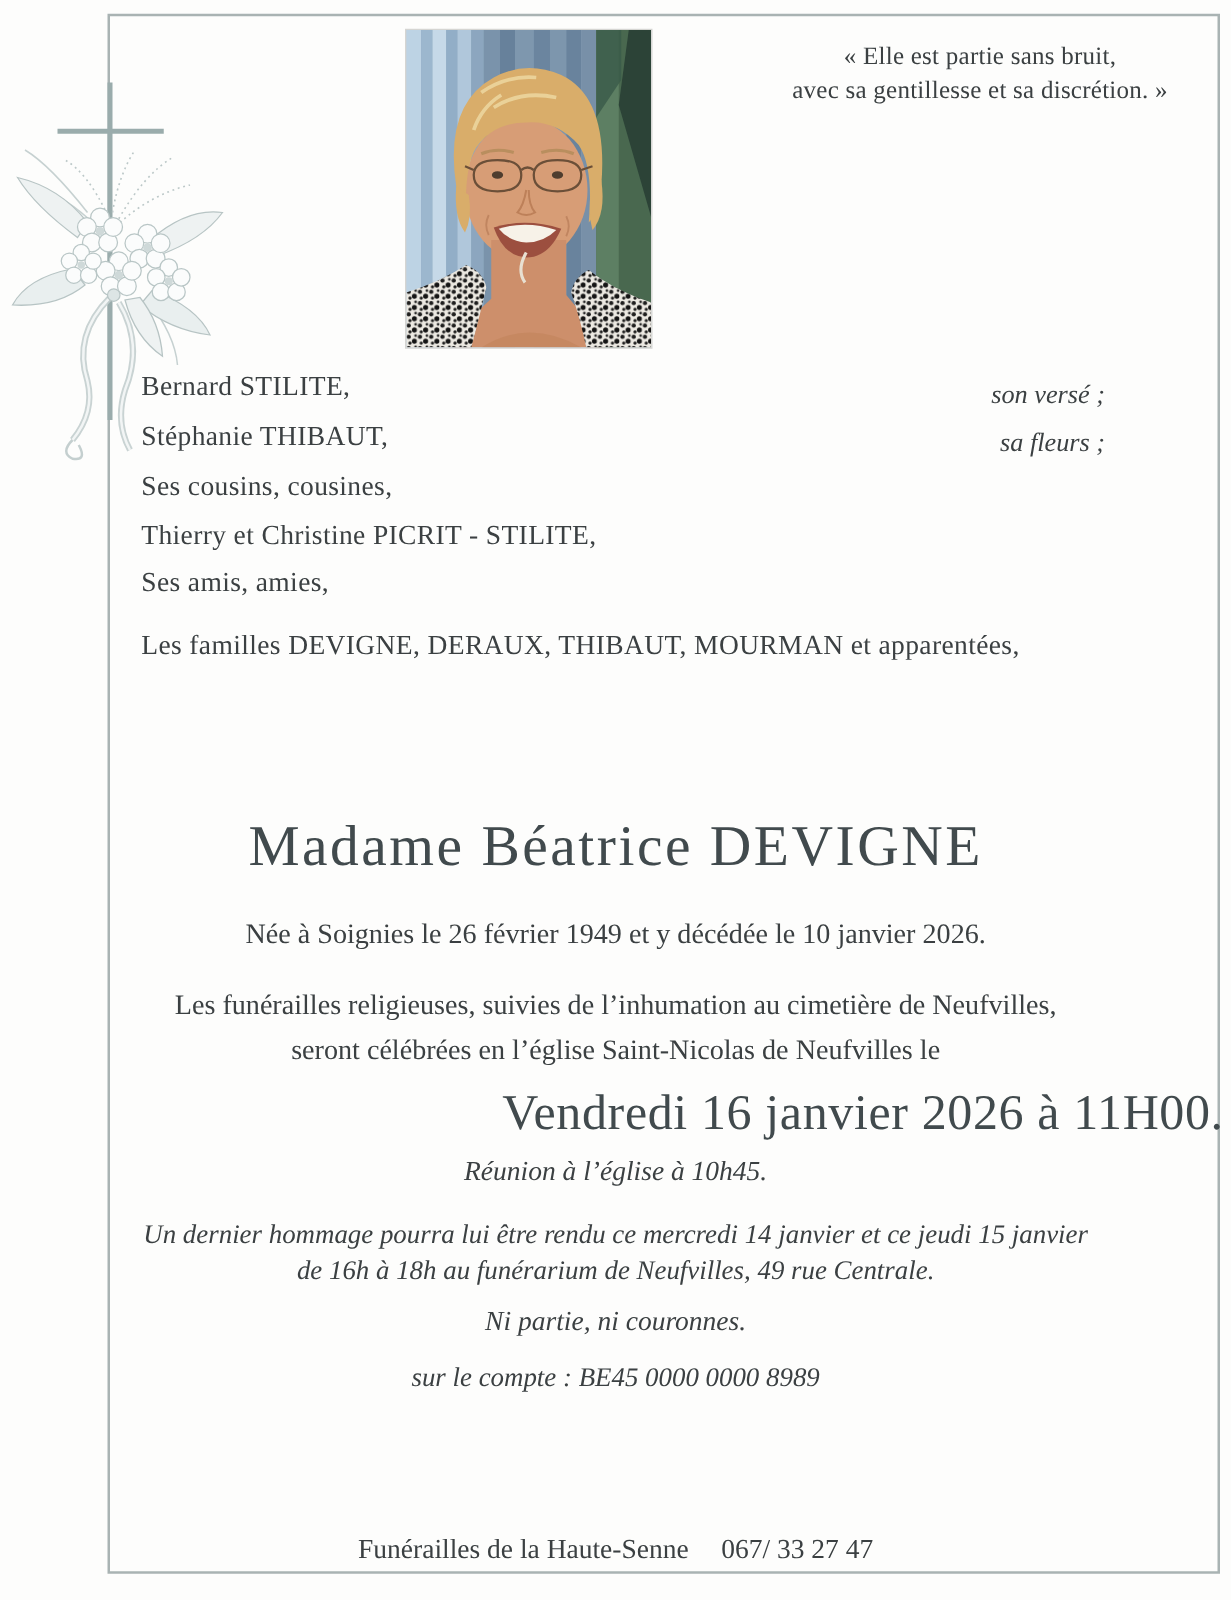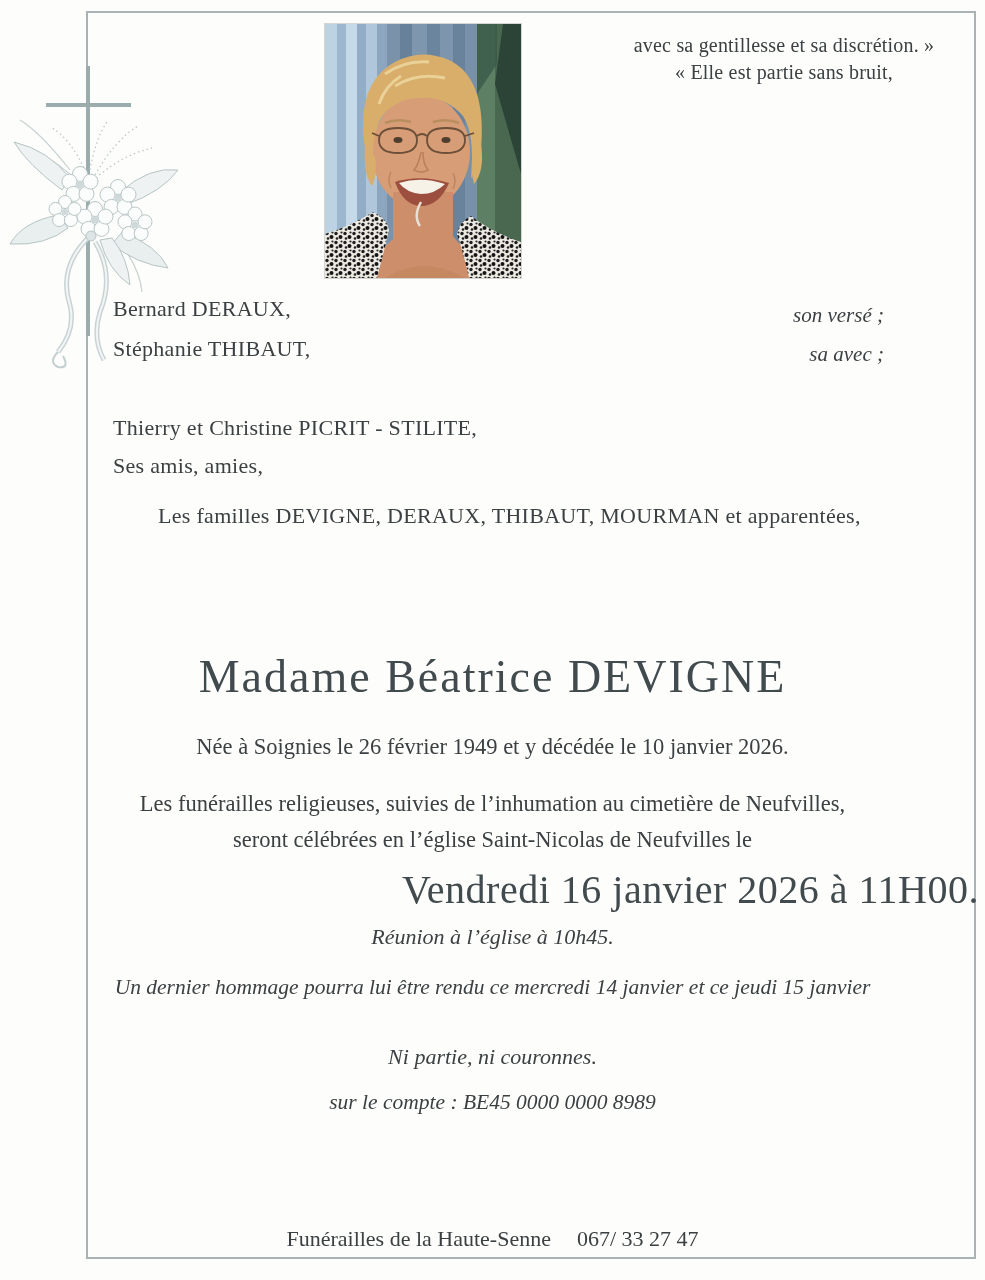--- a/index.html
+++ b/index.html
@@ -16,21 +16,21 @@
     position:absolute;left:86px;top:11px;width:890px;height:1248px;
     border:2px solid var(--frame);box-sizing:border-box;
   }
   .abs{position:absolute;}
   .quote{
     left:604px;top:32px;width:360px;text-align:center;
     font-size:20px;line-height:27px;letter-spacing:0.2px;
   }
   .mourner{left:113px;font-size:22px;letter-spacing:0.3px;}
   .relation{left:700px;width:184px;text-align:right;font-style:italic;font-size:21px;}
-  .families{left:113px;top:503px;font-size:22px;letter-spacing:0.3px;margin-left:45px;}
+  .families{left:113px;top:503px;font-size:22px;letter-spacing:0.3px;}
   .centered{left:6px;width:973px;text-align:center;}
   .announce{top:547px;font-size:22px;word-spacing:3px;}
   .deceased-name{top:650px;font-size:46px;letter-spacing:2px;color:var(--title);}
   .life-dates{top:734px;font-size:22.5px;}
   .funeral-details{top:786px;font-size:22.5px;line-height:36px;}
   .funeral-datetime{top:866px;font-size:40px;letter-spacing:0.5px;color:var(--title);text-align:right;}
   .meeting{top:924px;font-size:22px;font-style:italic;}
   .tribute{top:973px;font-size:21.5px;line-height:29px;font-style:italic;}
   .noflowers{top:1044px;font-size:22px;font-style:italic;}
   .donation{top:1087px;font-size:21.5px;line-height:30px;font-style:italic;}
@@ -169,46 +169,48 @@
     <path d="M96 128 Q94 140 89 146 Q96 150 103 146 Q98 140 98 128" fill="none" stroke="#bd8059" stroke-width="1.6"></path>
     <path d="M66 148 Q62 156 66 164 M128 149 Q132 157 128 165" stroke="#c08560" stroke-width="1.5" fill="none"></path>
     <path d="M70 158 Q96 150 124 159 Q114 182 96 182 Q78 181 70 158 Z" fill="#9c4f3f"></path>
     <path d="M74 159 Q96 152 120 160 Q110 170 96 170 Q82 169 74 159 Z" fill="#f7f2e8"></path>
     <path d="M96 178 Q88 192 95 202" stroke="#e8e0d2" stroke-width="2.5" fill="none"></path>
     <path d="M0 254 V210 Q26 202 48 188 Q62 194 64 206 Q58 232 52 254 Z" fill="url(#spk)"></path>
     <path d="M196 254 V218 Q166 208 146 192 Q134 198 132 210 Q140 234 144 254 Z" fill="url(#spk)"></path>
   </svg>
 
   <div class="abs quote">
+    <div>« Elle est partie sans bruit,</div>
     <div>avec sa gentillesse et sa discrétion. »</div>
-    <div>« Elle est partie sans bruit,</div>
-  </div>
-
-  <div class="abs mourner" style="top:296px">Bernard DERAUX,</div>
+  </div>
+
+  <div class="abs mourner" style="top:296px">Bernard STILITE,</div>
   <div class="abs mourner" style="top:336px">Stéphanie THIBAUT,</div>
+  <div class="abs mourner" style="top:376px">Ses cousins, cousines,</div>
   <div class="abs mourner" style="top:415px">Thierry et Christine PICRIT -  STILITE,</div>
   <div class="abs mourner" style="top:453px">Ses amis, amies,</div>
 
   <div class="abs relation" style="top:303px">son versé ;</div>
-  <div class="abs relation" style="top:342px">sa avec ;</div>
+  <div class="abs relation" style="top:342px">sa fleurs ;</div>
 
   <div class="abs families">Les familles DEVIGNE, DERAUX, THIBAUT, MOURMAN et apparentées,</div>
 
   <div class="abs centered deceased-name">Madame Béatrice DEVIGNE</div>
   <div class="abs centered life-dates">Née à Soignies le 26 février 1949 et y décédée le 10 janvier 2026.</div>
 
   <div class="abs centered funeral-details">
     <div>Les funérailles religieuses, suivies de l’inhumation au cimetière de Neufvilles,</div>
     <div>seront célébrées en l’église Saint-Nicolas de Neufvilles le</div>
   </div>
   <div class="abs centered funeral-datetime">Vendredi 16 janvier 2026 à 11H00.</div>
   <div class="abs centered meeting">Réunion à l’église à 10h45.</div>
 
   <div class="abs centered tribute">
     <div>Un dernier hommage pourra lui être rendu ce mercredi 14 janvier et ce jeudi 15 janvier</div>
+    <div>de 16h à 18h au funérarium de Neufvilles, 49 rue Centrale.</div>
   </div>
 
   <div class="abs centered noflowers">Ni partie, ni couronnes.</div>
 
   <div class="abs centered donation">
     <div>sur le compte : BE45 0000 0000 8989</div>
   </div>
 
   <div class="abs centered footer">
     <span>Funérailles de la Haute-Senne</span><span class="phone">067/ 33 27 47</span>

